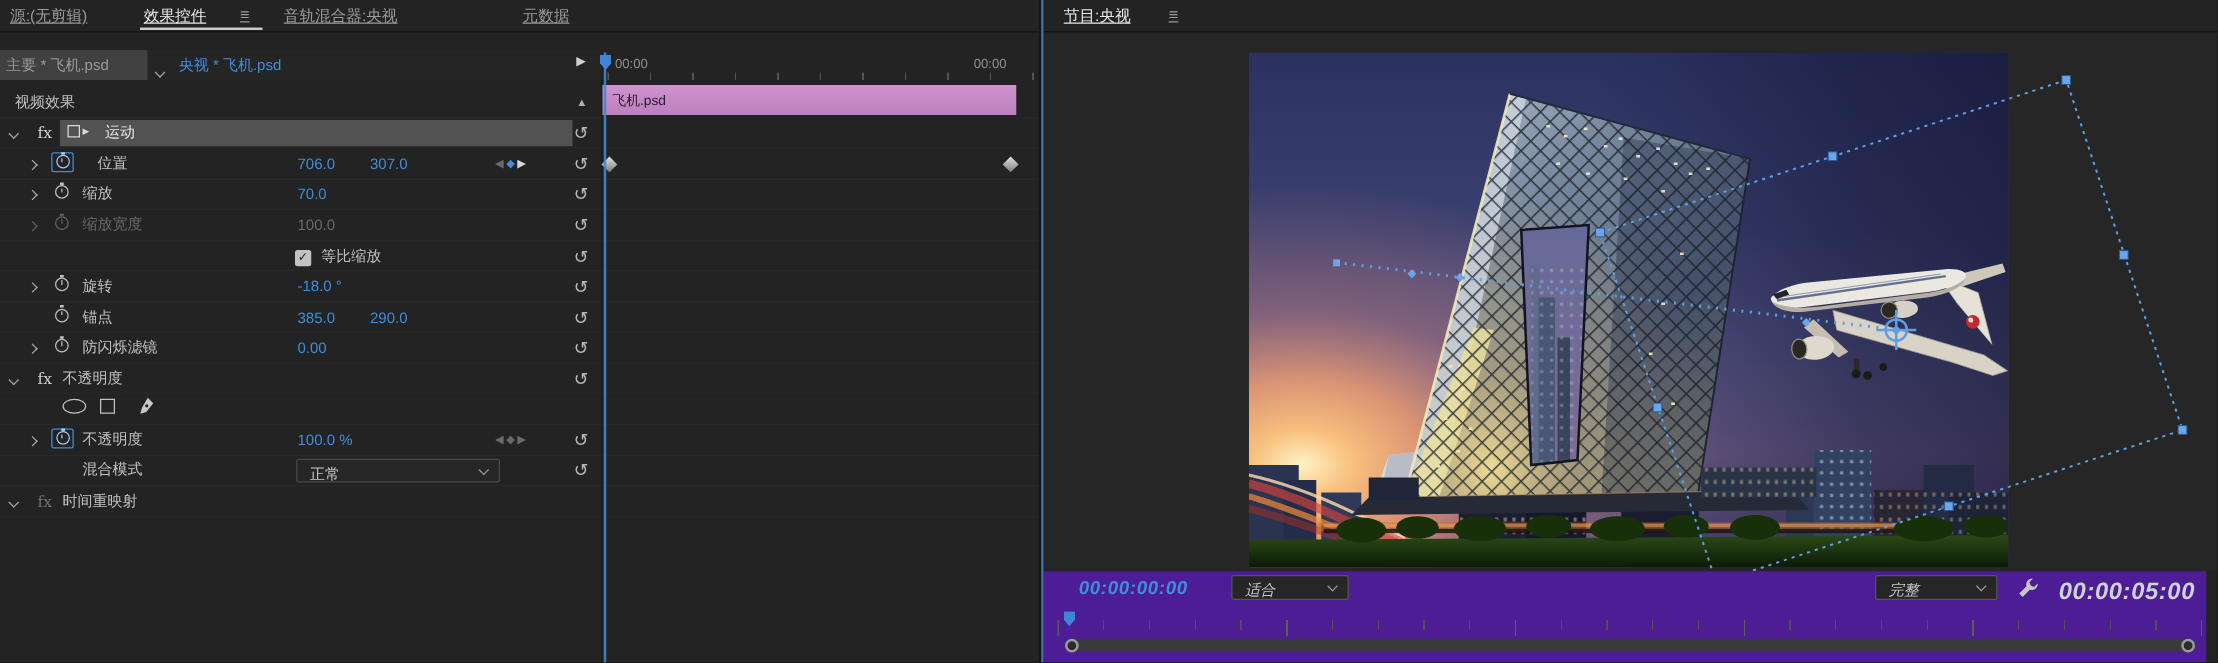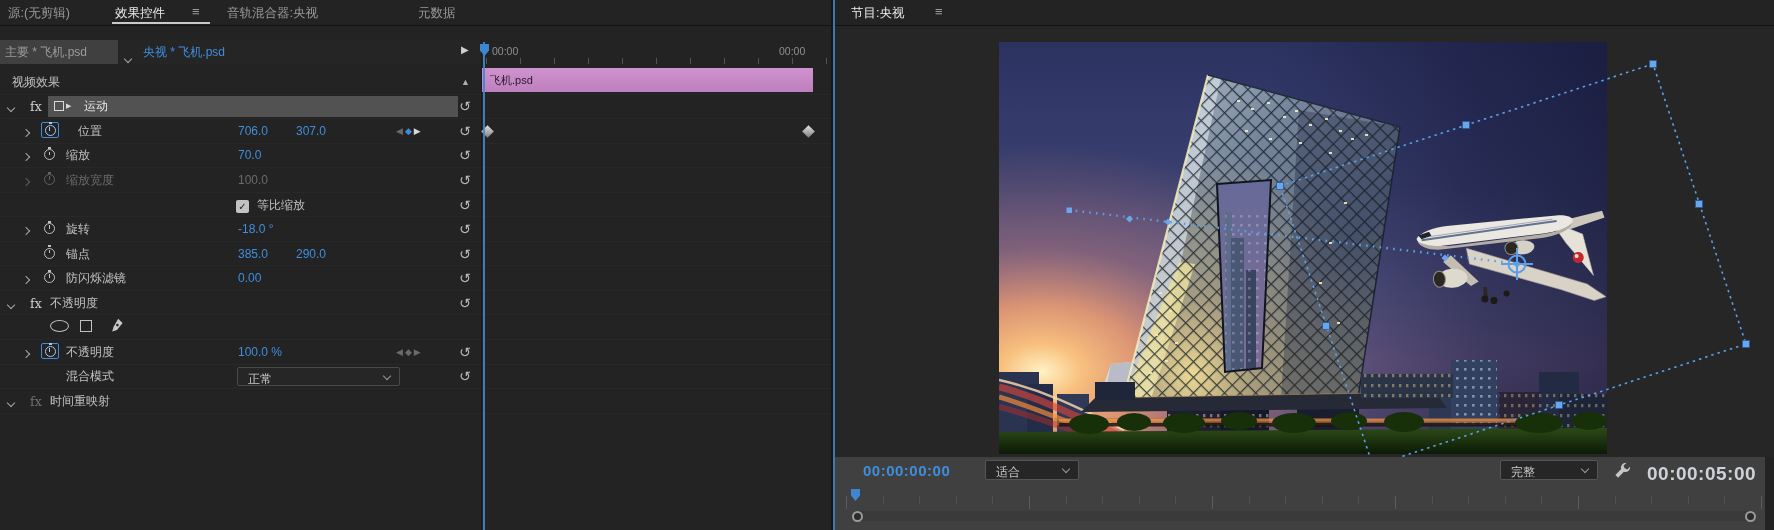--- a/index.html
+++ b/index.html
@@ -3,21 +3,21 @@
 <meta charset="utf-8">
 <style>
   * { margin:0; padding:0; box-sizing:border-box; }
   html,body { width:1774px; height:530px; background:#161616; font-family:"Liberation Sans","DejaVu Sans",sans-serif; overflow:hidden; }
   .abs { position:absolute; }
   #stage { position:relative; width:1774px; height:530px; background:#161616; }
 
   
   #left-panel { position:absolute; left:0; top:0; width:831px; height:530px; background:#232323; }
   .tabbar { position:absolute; left:0; top:0; width:100%; height:26px; background:#232323; border-bottom:1px solid #121212; }
-  .tab { position:absolute; top:5px; font-size:12.5px; color:#9a9a9a; white-space:nowrap; }
+  .tab { position:absolute; top:5px; font-size:12.5px; color:#9a9a9a; white-space:nowrap;text-decoration:underline; }
   .tab.active { color:#e9e9e9; }
   .tab-underline { position:absolute; left:112px; top:22px; width:98px; height:2px; background:#c9c9c9; }
   .menu-glyph { color:#9a9a9a; font-size:13px; }
 
   .clip-row { position:absolute; left:0; top:40px; width:481px; height:24px; background:#404040; }
   .clip-row .inner { position:absolute; left:118px; top:0; width:363px; height:24px; background:#252525; }
   .clip-master { position:absolute; left:5px; top:4px; font-size:12px; color:#9a9a9a; }
   .clip-current { position:absolute; left:143px; top:4px; font-size:12px; color:#3f8edd; }
   .play-btn { position:absolute; left:461px; top:4px; font-size:10px; color:#cfcfcf; }
 
@@ -70,21 +70,21 @@
   .kf { position:absolute; width:9px; height:9px; transform:rotate(45deg); background:linear-gradient(135deg,#e3e3e3,#7c7c7c); }
 
   
   #program-border { position:absolute; left:833px; top:0; width:2px; height:530px; background:#3f79b5; }
   #program-panel { position:absolute; left:835px; top:0; width:939px; height:530px; background:#232323; }
   #program-panel .tabbar { border-bottom:1px solid #121212; }
   .video-area { position:absolute; left:0; top:26px; width:939px; height:431px; background:#262626; overflow:hidden; }
   .photo { position:absolute; left:164px; top:16px; width:608px; height:412px; overflow:hidden; }
   .overlay-svg { position:absolute; left:0; top:0; }
 
-  .ctrlbar { position:absolute; left:0; top:457px; width:930px; height:73px; background:#404040; }
+  .ctrlbar { position:absolute; left:0; top:457px; width:930px; height:73px; background:#4c1d95;font-style:italic; }
   .tc { position:absolute; left:28px; top:5px; font-size:15px; font-weight:600; color:#3f8edd; letter-spacing:.5px; }
   .duration { position:absolute; left:812px; top:6px; font-size:19px; font-weight:600; color:#ced3d9; letter-spacing:.5px; }
   .select-box { position:absolute; top:3px; height:20px; background:#262626; border:1px solid #555; border-radius:2px; }
   .select-box .dd-label { position:absolute; left:10px; top:2.5px; font-size:12px; color:#c8c8c8; }
   .ruler { position:absolute; left:11px; top:39px; width:922px; height:13px;
       background:
         repeating-linear-gradient(to right,#5c5c5c 0 1px,transparent 1px 183px),
         repeating-linear-gradient(to right,#505050 0 1px,transparent 1px 36.6px);
       background-size:100% 13px,100% 8px; background-repeat:no-repeat; background-position:0 0,0 0; }
   .pm-flag { position:absolute; left:16px; top:32px; width:9px; height:12px; background:#3f86d2;

